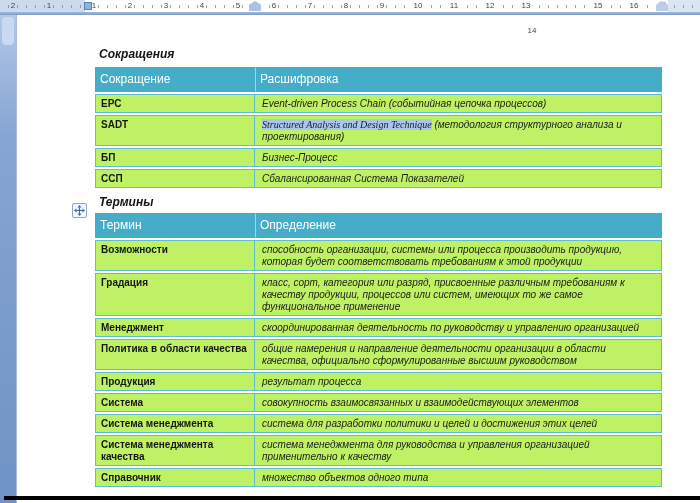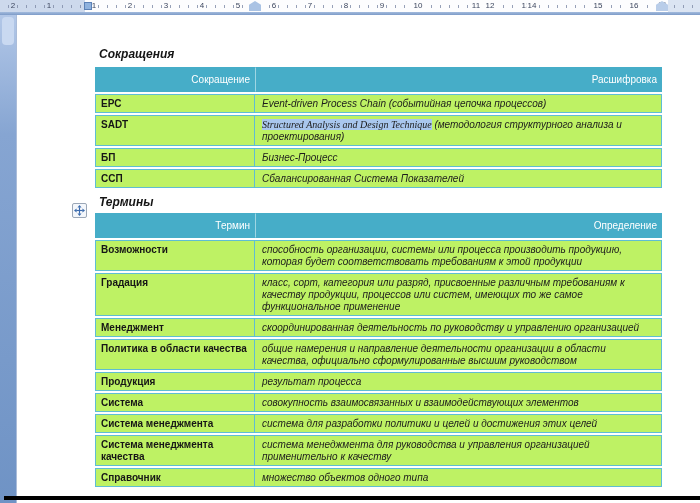--- a/index.html
+++ b/index.html
@@ -43,22 +43,22 @@
   .move-handle { position:absolute; left:72px; top:203px; width:15px; height:15px; background:#f4f7fb;
       border:1px solid #9ba7b7; border-radius:2px; z-index:3; display:flex; align-items:center; justify-content:center; }
 
   table.doc { position:absolute; left:95px; border-collapse:separate; border-spacing:0 2px;
       table-layout:fixed; width:567px; z-index:2; }
   .t-abbr { top:65px; }
   .t-terms { top:211px; }
   col.c1col { width:160px; }
   col.c2col { width:407px; }
 
-  th { background:#46adc8; color:#ffffff; font-weight:normal; font-size:10px; line-height:13px;
-      padding:5px 4px; text-align:right; border:1px solid #46adc8; }
+  th { background:#46adc8; color:#ffffff; font-weight:normal; font-size:12px; line-height:13px;
+      padding:5px 4px; text-align:left; border:1px solid #46adc8; }
   th.c2 { border-left:1px solid #9ed6e3; }
   td { font-size:10px; line-height:12px; vertical-align:top; color:#161616; background:#bef264; }
   td.c1 { font-weight:bold; padding:3px 6px 2px 5px; border:1px solid #5fbdd3; }
   td.c2 { font-style:italic; padding:3px 8px 2px 7px; border:1px solid #5fbdd3; border-left:0; color:#1c1c1c; }
   .hl { background:#a9c7ee;font-family:Liberation Serif, serif; }
 </style>
 </head>
 <body>
 
 <div id="screen">
@@ -80,24 +80,24 @@
         <span class="ruler-num" style="left: 94px;">1</span>
         <span class="ruler-num" style="left: 130px;">2</span>
         <span class="ruler-num" style="left: 166px;">3</span>
         <span class="ruler-num" style="left: 202px;">4</span>
         <span class="ruler-num" style="left: 238px;">5</span>
         <span class="ruler-num" style="left: 274px;">6</span>
         <span class="ruler-num" style="left: 310px;">7</span>
         <span class="ruler-num" style="left: 346px;">8</span>
         <span class="ruler-num" style="left: 382px;">9</span>
         <span class="ruler-num" style="left: 418px;">10</span>
-        <span class="ruler-num" style="left: 476px;">11</span>
+        <span class="ruler-num" style="left: 454px;">11</span>
         <span class="ruler-num" style="left: 490px;">12</span>
         <span class="ruler-num" style="left: 526px;">13</span>
-        <span class="ruler-num" style="left: 532px;">14</span>
+        <span class="ruler-num" style="left: 532px; margin-top: 25px;">14</span>
         <span class="ruler-num" style="left: 598px;">15</span>
         <span class="ruler-num" style="left: 634px;">16</span>
         <span class="ruler-num" style="left: 662px; font-family: Liberation Serif, serif;">18</span>
       </div>
     <div class="marker marker-leftindent"></div>
     <div class="marker marker-house marker-col"></div>
     <div class="marker marker-house marker-right"></div>
   </div>
   <div class="ruler-underline"></div>
 

